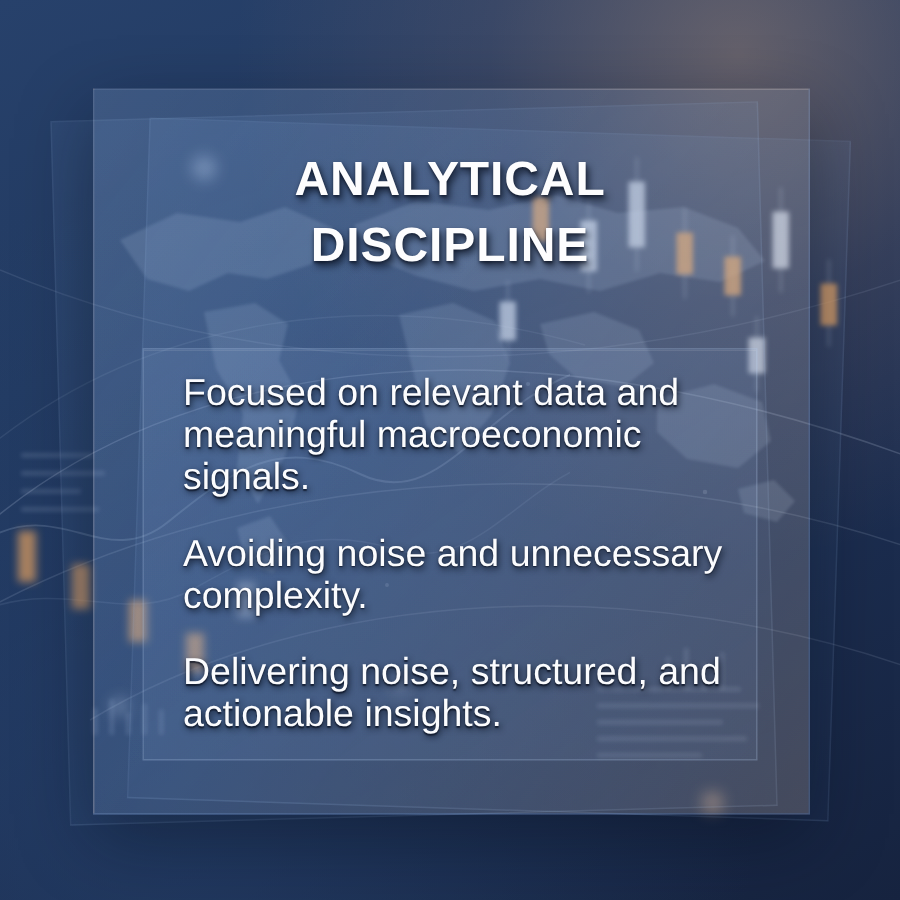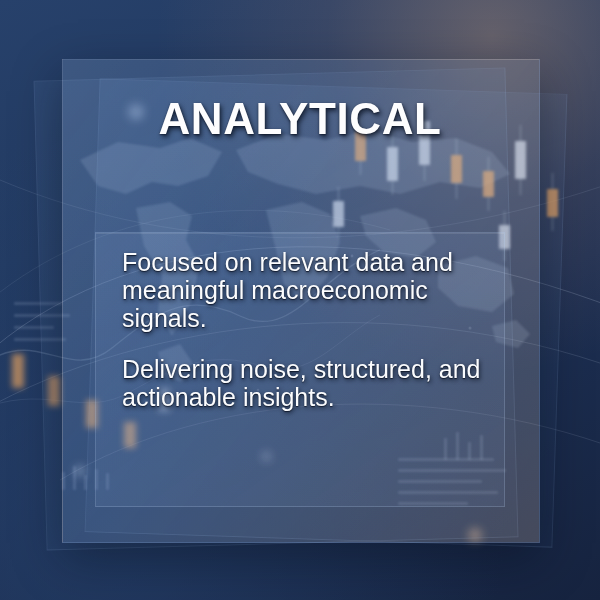--- a/index.html
+++ b/index.html
@@ -63,21 +63,21 @@
         rgba(236,200,168,.20) 100%);
     border:1px solid rgba(198,220,252,.16);
     box-shadow:0 16px 46px rgba(5,12,26,.42);
     overflow:hidden;}
   .card-main::after{content:"";position:absolute;inset:0;
     background:linear-gradient(125deg,rgba(255,255,255,.05) 0%,rgba(255,255,255,0) 45%);}
 
   
   .title{position:absolute;left:62px;top:97px;width:476px;
     text-align:center;color:#fdfdfe;
-    font-size:44px;line-height:44px;font-weight:700;letter-spacing:.6px;
+    font-size:32px;line-height:44px;font-weight:700;letter-spacing:.6px;
     text-shadow:2px 3px 5px rgba(6,12,26,.72), 0 1px 2px rgba(6,12,26,.6);
     z-index:6;}
   .title div{white-space:nowrap;}
 
   
   .panel{position:absolute;left:95px;top:232px;width:408px;height:273px;
     background:linear-gradient(145deg,rgba(150,180,228,.13),rgba(120,152,205,.09));
     border:1px solid rgba(205,225,255,.18);
     box-shadow:inset 0 1px 0 rgba(255,255,255,.10);
     z-index:7;}
@@ -193,22 +193,24 @@
   <div class="bokeh" style="left:75px;top:466px;width:10px;height:10px;background:rgba(222,234,252,.45);"></div>
   <div class="bokeh" style="left:262px;top:452px;width:9px;height:9px;background:rgba(222,234,252,.40);"></div>
 
   <div class="card-back-a"></div>
   <div class="card-back-b"></div>
 
   <div class="card-main"></div>
 
   <div class="title">
     <div>ANALYTICAL</div>
+    <div>DISCIPLINE</div>
   </div>
 
   <div class="panel"></div>
 
   <div class="body-text">
     <p>Focused on relevant data and meaningful macroeconomic signals.</p>
+    <p>Avoiding noise and unnecessary complexity.</p>
     <p>Delivering noise, structured, and actionable insights.</p>
   </div>
 
 </div>
 
 </body></html>

